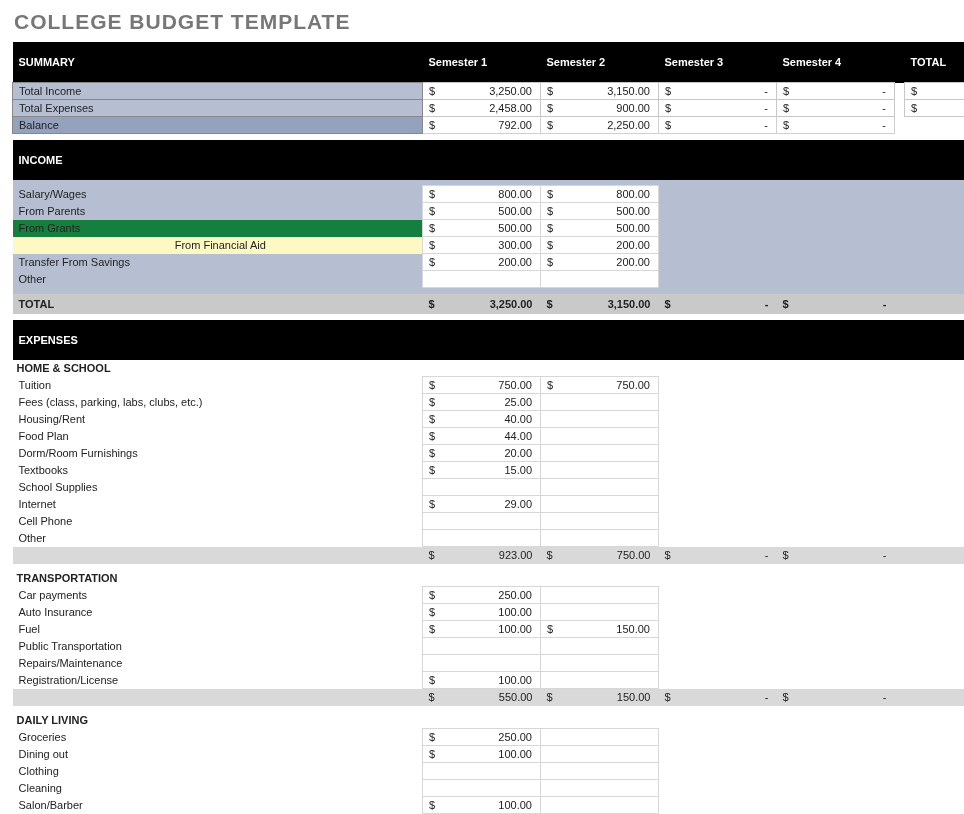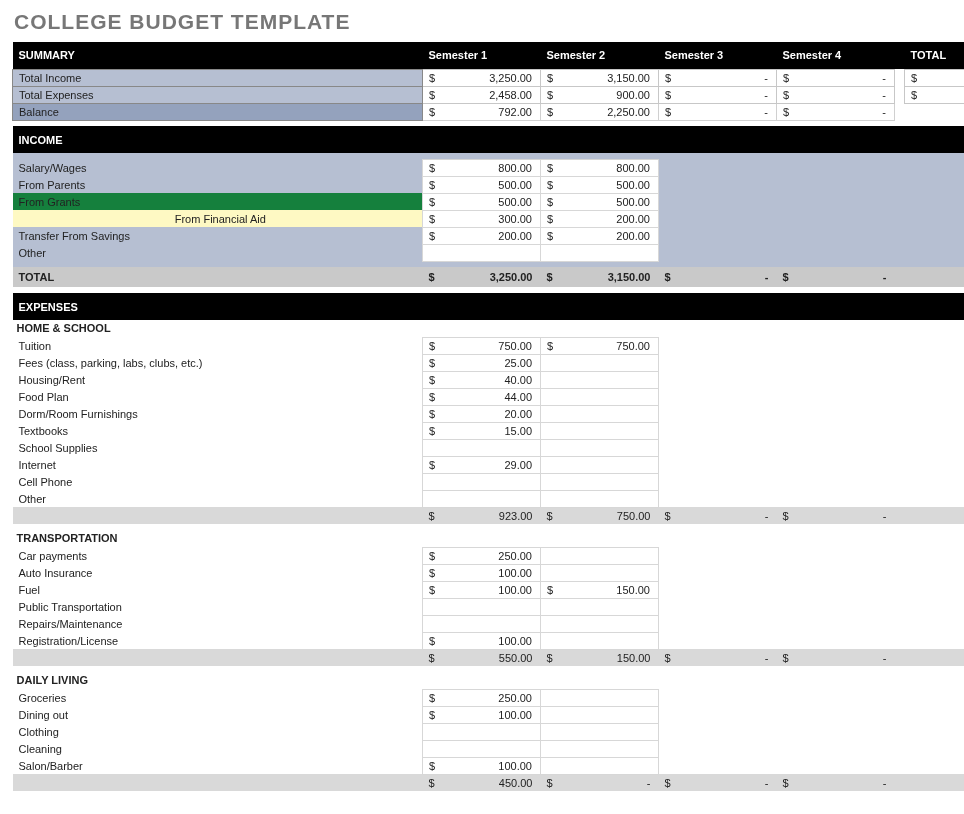--- a/index.html
+++ b/index.html
@@ -22,21 +22,21 @@
   table {
     border-collapse: collapse;
     width: 940px;
     table-layout: fixed;
   }
   td, th { padding: 0; height: 17px; vertical-align: middle; margin:0; }
   .col-label { width: 410px; padding-left: 6px; text-align: left; }
   .col-sem { width: 118px; }
   .col-total { width: 118px; }
   .hdr-row { background: #000; color: #fff; font-weight: bold; }
-  .hdr-row td { font-size: 11px; padding: 0 4px; height:27px; }
+  .hdr-row td { font-size: 11px; padding: 14px 4px; height:27px; }
   .money {
     position: relative;
     text-align: right;
     padding-right: 8px;
     font-variant-numeric: tabular-nums;
   }
   .money .dollar {
     position: absolute; left: 6px;
   }
   .cell-white { background: #fff; border: 1px solid #d0d0d0; }

